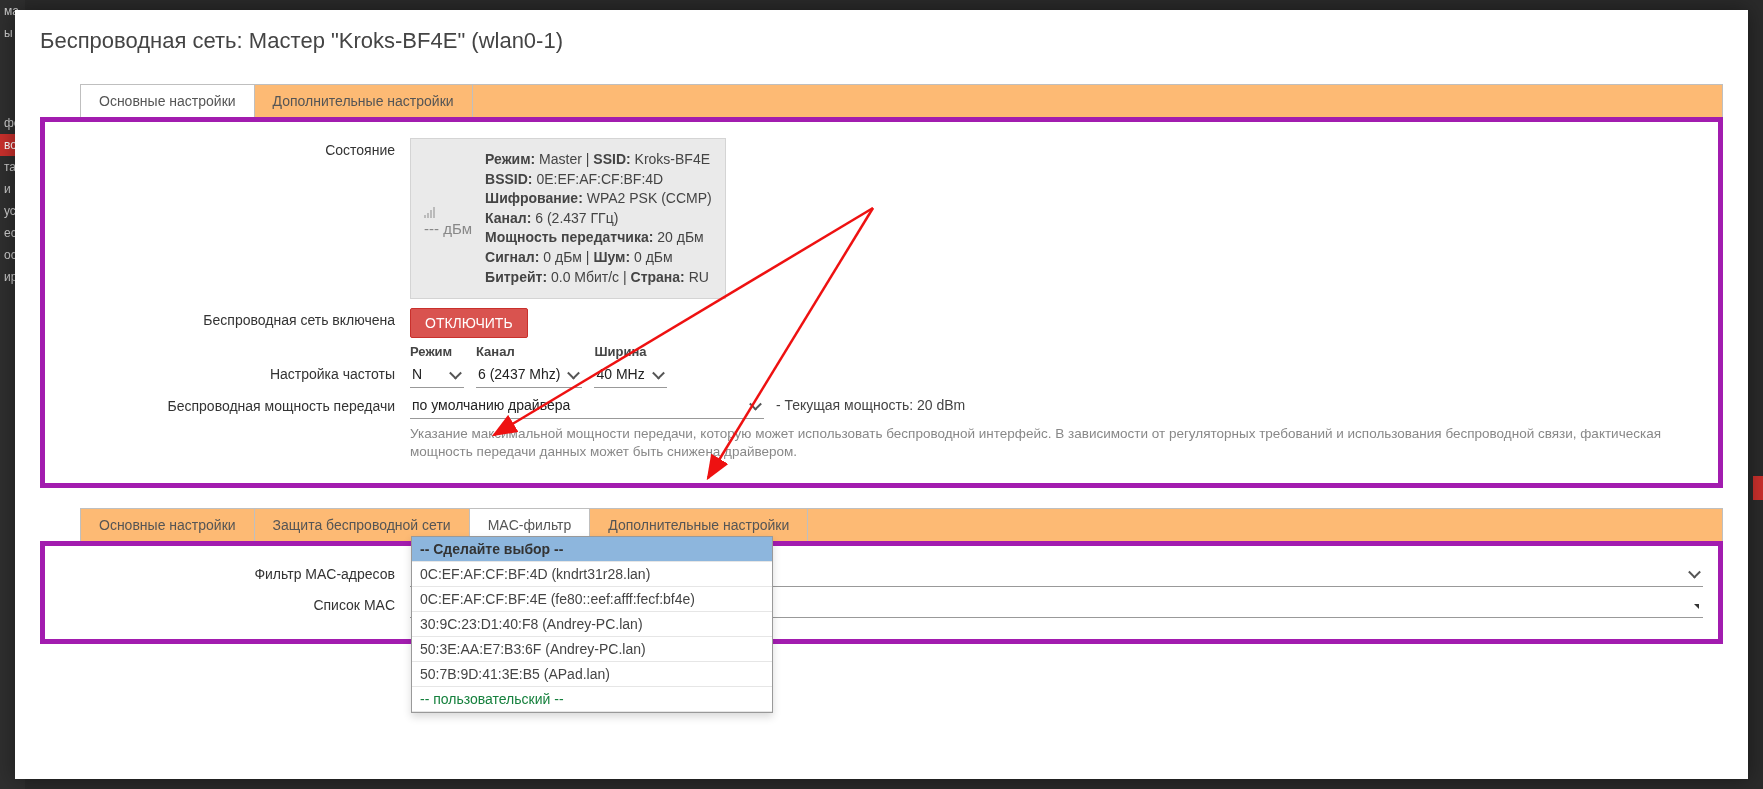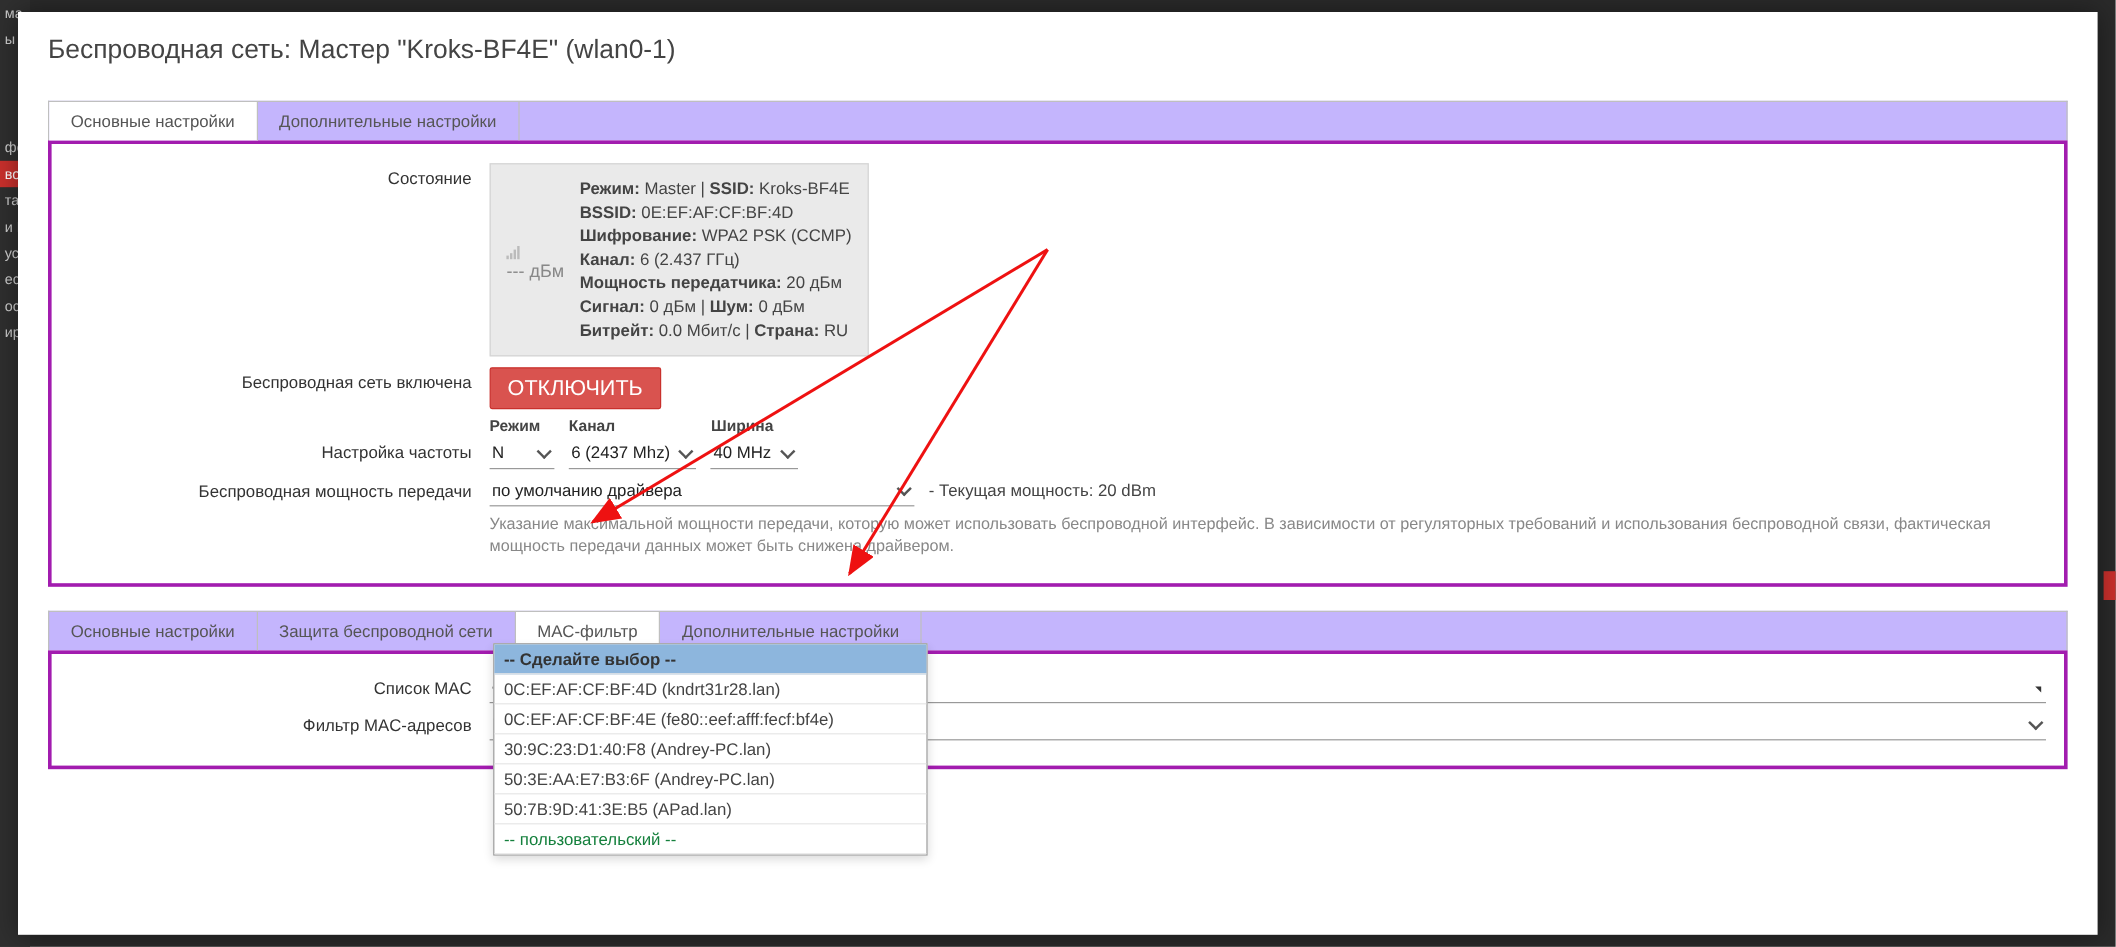--- a/index.html
+++ b/index.html
@@ -15,39 +15,39 @@
 
   
   .modal {
     position: absolute; left: 15px; top: 10px; right: 15px; bottom: 10px;
     background: #fff; box-shadow: 0 0 20px rgba(0,0,0,0.4);
     padding: 18px 25px; box-sizing: border-box;
   }
   .modal-title { font-size: 22px; color: #444; margin: 0 0 30px 0; font-weight: 400; }
 
   
-  .tabs { display: flex; background: #c4b5fd; border: 1px solid #bfbfbf; border-bottom: none; }
+  .tabs { display: flex; background: #fdba74; border: 1px solid #bfbfbf; border-bottom: none; margin-left: 40px; }
   .tab { padding: 8px 18px; cursor: pointer; color: #555; border-right: 1px solid #bfbfbf; }
   .tab.active { background: #fff; }
-  .tab-content { border: 3px solid #a21caf; padding: 10px 15px 15px 15px; }
+  .tab-content { border: 5px solid #a21caf; padding: 10px 15px 15px 15px; }
 
   
   .row { display: flex; align-items: flex-start; margin: 6px 0; }
   .row-label { width: 335px; text-align: right; padding-right: 15px; padding-top: 4px; color: #333; flex-shrink: 0; }
   .row-value { flex: 1; position: relative; }
 
   
   .status-box { background: #eaeaea; border: 1px solid #d4d4d4; padding: 8px 10px; display: inline-block; color: #444; line-height: 1.4; }
   .status-box strong { font-weight: bold; }
   .sig-icon { display: inline-block; width: 14px; height: 11px; }
   .sig-icon span{ display:inline-block; background:#bbb; width:2px; margin-right:1px; vertical-align:bottom;}
   .dBm { font-size: 15px; color: #888; margin-right:4px;}
 
   
-  .btn { display: inline-block; padding: 6px 14px; border-radius: 2px; cursor: pointer; font-size: 18px; border: 1px solid transparent; }
+  .btn { display: inline-block; padding: 6px 14px; border-radius: 2px; cursor: pointer; font-size: 14px; border: 1px solid transparent; }
   .btn-danger { background: #d9534f; color: #fff; border-color: #c9302c; }
   .btn-default { background: #f2f2f2; color: #333; border:1px solid #ccc; }
   .btn-primary { background: #337ab7; color: #fff; border-color: #2e6da4; }
 
   
   .sel-row { display: flex; gap: 12px; }
   .sel-group { display: flex; flex-direction: column; }
   .sel-group-label { font-size: 13px; color: #444; font-weight: bold; margin-bottom: 4px; }
   .select { border-bottom: 1px solid #999; padding: 3px 22px 5px 2px; position: relative; cursor: pointer; white-space: nowrap; display:inline-block; min-width: 30px; }
   .select::after { content: ""; position: absolute; right: 4px; top: 50%; width: 7px; height: 7px; border-right: 2px solid #555; border-bottom: 2px solid #555; transform: translateY(-70%) rotate(45deg); }
@@ -176,29 +176,29 @@
 
   <div class="section2">
     <div class="tabs">
       <div class="tab">Основные настройки</div>
       <div class="tab">Защита беспроводной сети</div>
       <div class="tab active">MAC-фильтр</div>
       <div class="tab">Дополнительные настройки</div>
     </div>
     <div class="tab-content">
       <div class="row">
+        <div class="row-label">Фильтр MAC-адресов</div>
+        <div class="row-value">
+          <span class="select wide">Разрешить только перечисленные</span>
+        </div>
+      </div>
+      <div class="row">
         <div class="row-label">Список MAC</div>
         <div class="row-value">
           <span class="select wide caret-tri" style="font-weight:bold;">-- Сделайте выбор --</span>
-        </div>
-      </div>
-      <div class="row">
-        <div class="row-label">Фильтр MAC-адресов</div>
-        <div class="row-value">
-          <span class="select wide">Разрешить только перечисленные</span>
         </div>
       </div>
     </div>
   </div>
 
   <div class="dropdown-list">
     <div class="opt hl">-- Сделайте выбор --</div>
     <div class="opt">0C:EF:AF:CF:BF:4D (kndrt31r28.lan)</div>
     <div class="opt">0C:EF:AF:CF:BF:4E (fe80::eef:afff:fecf:bf4e)</div>
     <div class="opt">30:9C:23:D1:40:F8 (Andrey-PC.lan)</div>

